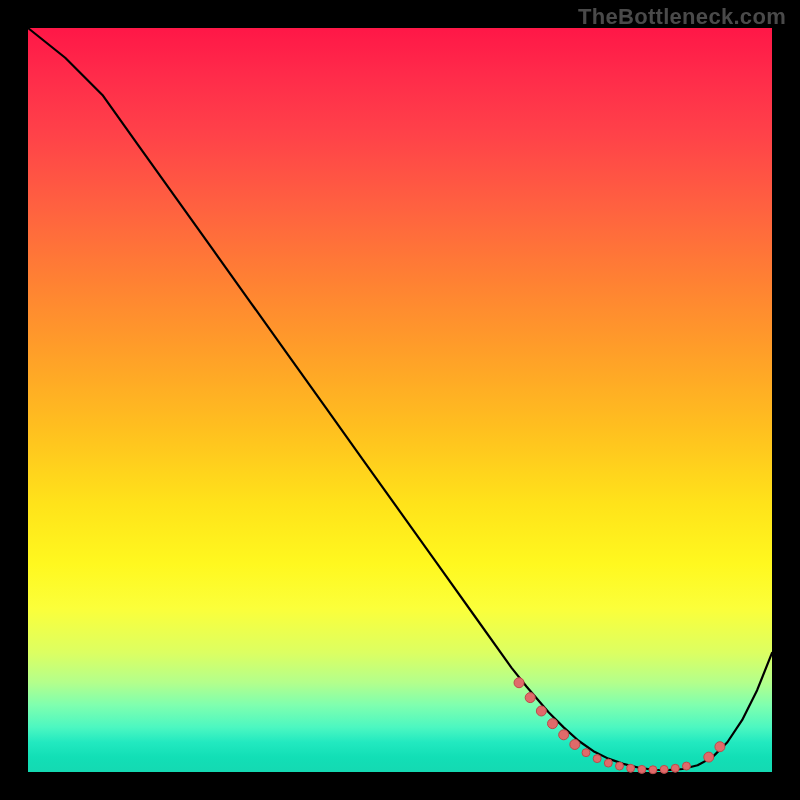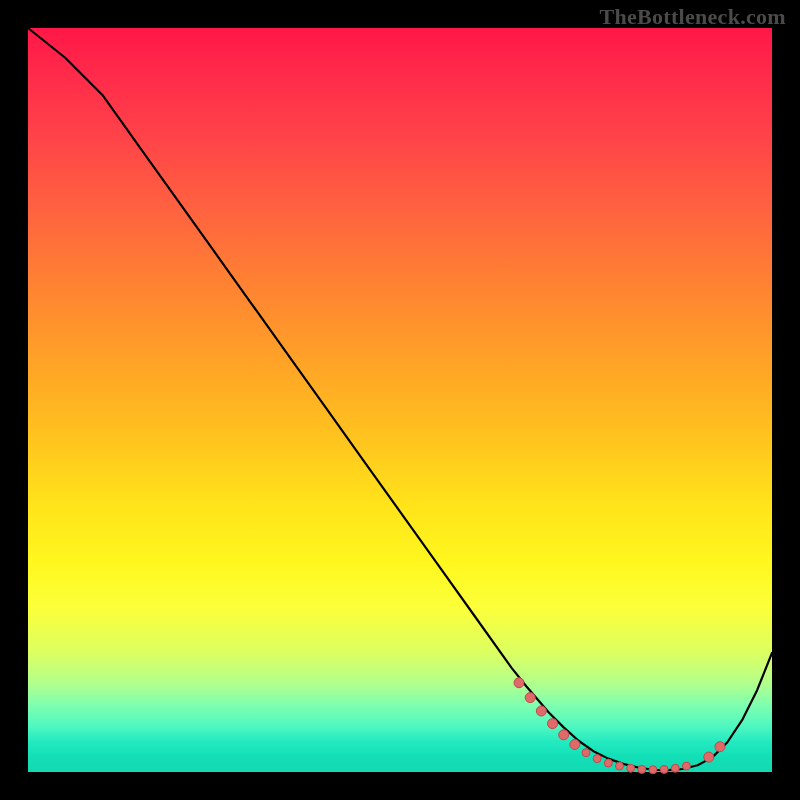--- a/index.html
+++ b/index.html
@@ -9,21 +9,20 @@
     height: 800px;
     background: #000;
     font-family: Arial, Helvetica, sans-serif;
     overflow: hidden;
   }
   .frame {
     position: relative;
     width: 800px;
     height: 800px;
     background: #000;
-    font-family: Liberation Serif, serif;
   }
   .watermark {
     position: absolute;
     top: 4px;
     right: 14px;
     color: #4a4a4a;
     font-size: 22px;
     font-weight: bold;
     letter-spacing: 0.3px;
     z-index: 10;

